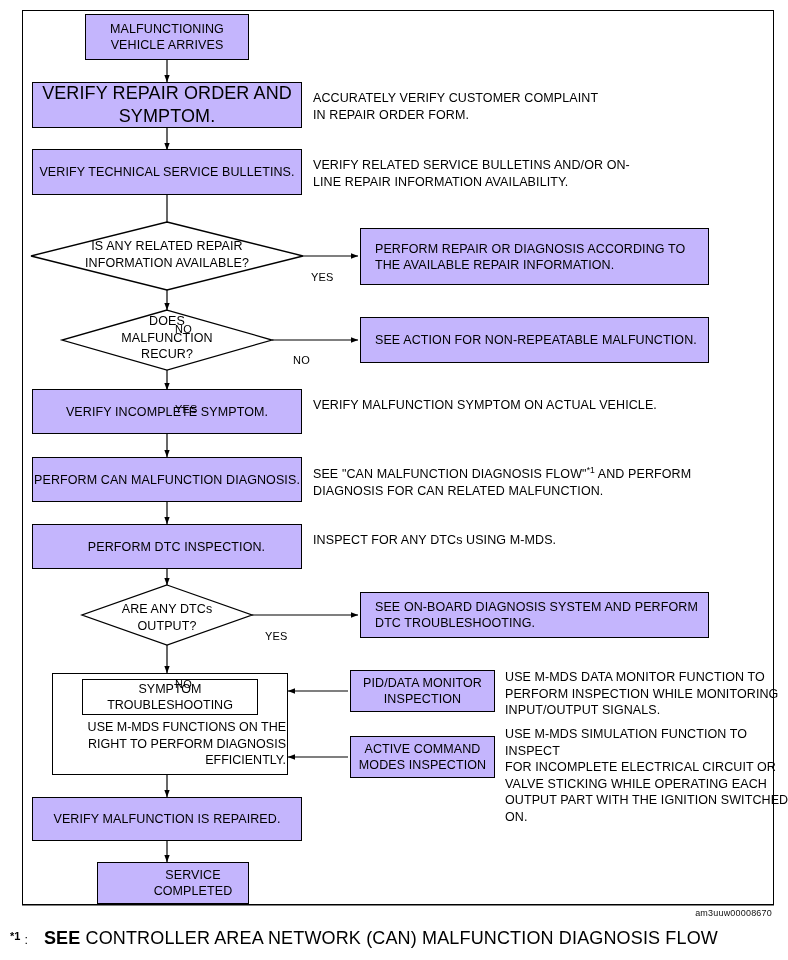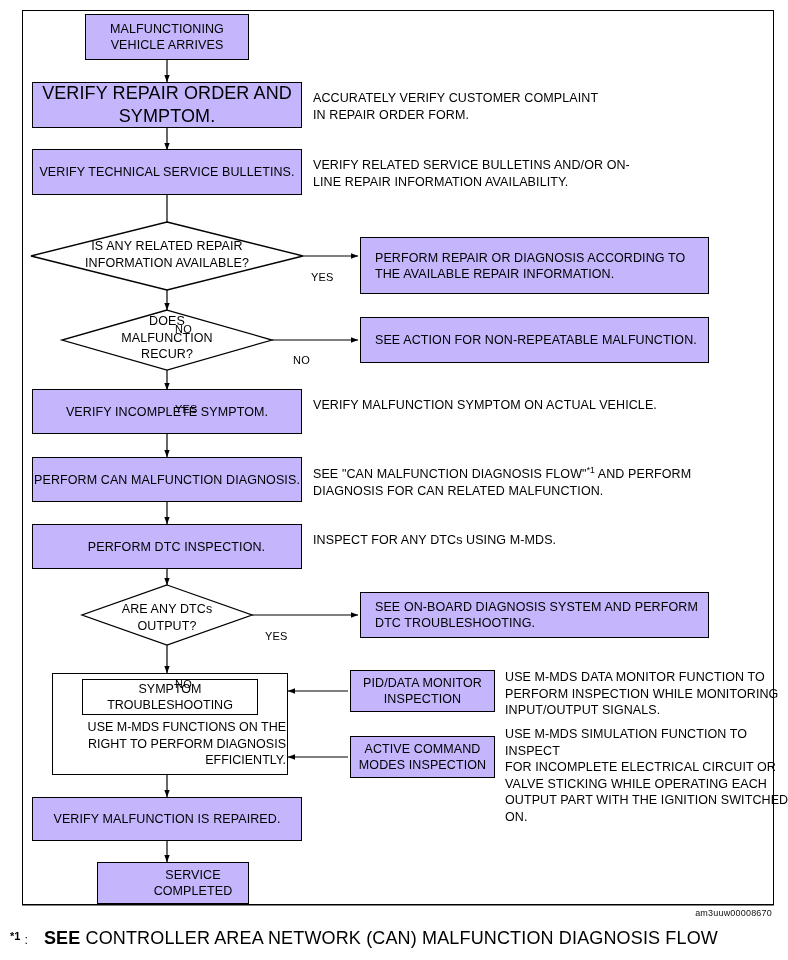--- a/index.html
+++ b/index.html
@@ -157,21 +157,21 @@
   <span>VERIFY REPAIR ORDER AND SYMPTOM.</span>
 </div>
 
 <div class="node" style="left:32px; top:149px; width:270px; height:46px; font-size:12.5px;">
   <span>VERIFY TECHNICAL SERVICE BULLETINS.</span>
 </div>
 
 <div class="label" style="left:60px; top:238px; width:214px; font-size:12.5px; text-align:center;">IS ANY RELATED REPAIR
 INFORMATION AVAILABLE?</div>
 
-<div class="node" style="left:360px; top:228px; width:349px; height:57px; font-size:12.5px; justify-content:flex-start; text-align:left; padding-left:14px;margin-top:9px;">
+<div class="node" style="left:360px; top:228px; width:349px; height:57px; font-size:12.5px; justify-content:flex-start; text-align:left; padding-left:14px;">
   <span style="white-space:pre-line;">PERFORM REPAIR OR DIAGNOSIS ACCORDING TO
 THE AVAILABLE REPAIR INFORMATION.</span>
 </div>
 
 <div class="label" style="left:97px; top:313px; width:140px; font-size:12.5px; text-align:center;">DOES
 MALFUNCTION
 RECUR?</div>
 
 <div class="node" style="left:360px; top:317px; width:349px; height:46px; font-size:12.5px; justify-content:flex-start; text-align:left; padding-left:14px;">
   <span>SEE ACTION FOR NON-REPEATABLE MALFUNCTION.</span>

